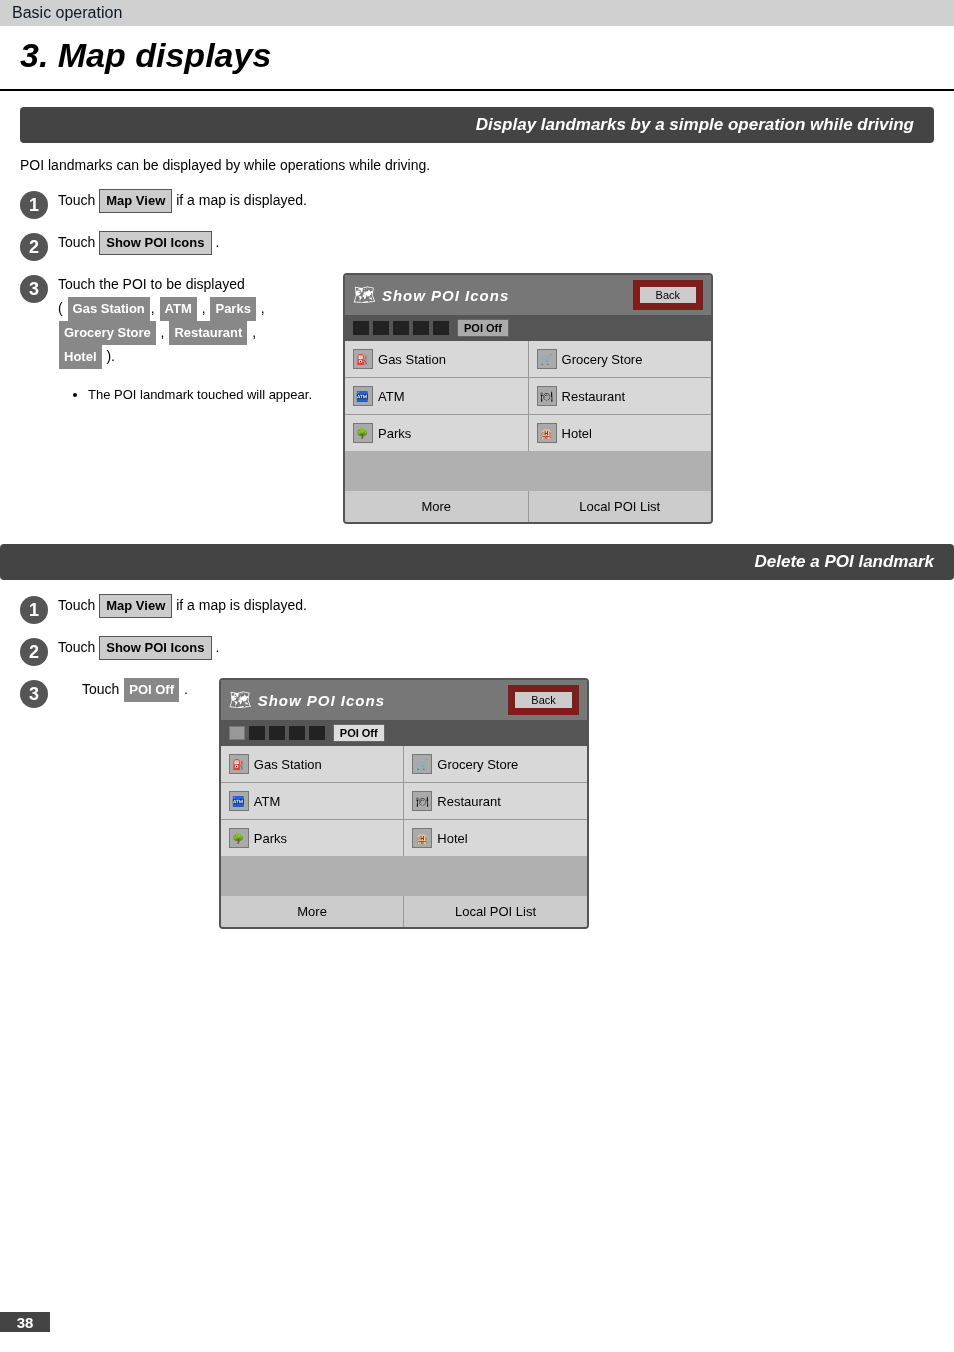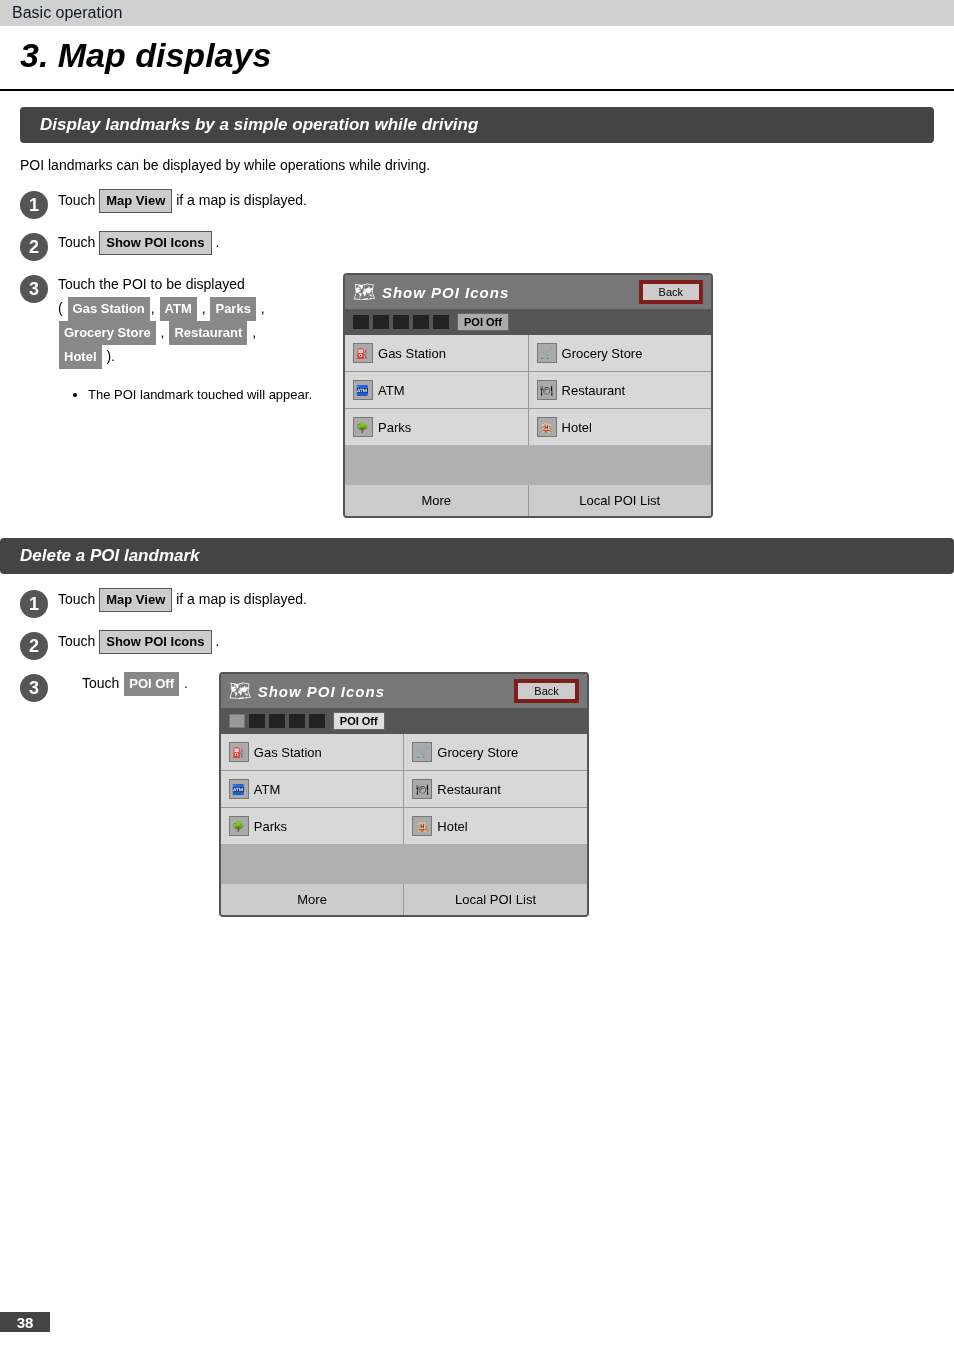--- a/index.html
+++ b/index.html
@@ -29,21 +29,21 @@
     .page-title {
       font-size: 34px;
       font-weight: bold;
       font-style: italic;
     }
 
     
     .section-banner {
       background: #444;
       color: #fff;
-      text-align: left;
+      text-align: right;
       padding: 8px 20px;
       margin: 0 20px 14px 20px;
       font-size: 17px;
       font-style: italic;
       font-weight: bold;
       border-radius: 4px;
     }
 
     
     .content {
@@ -149,21 +149,21 @@
       color: #fff;
       font-weight: bold;
       font-size: 15px;
       font-style: italic;
       flex: 1;
       letter-spacing: 1px;
     }
 
     .screen-back-btn {
       background: #ccc;
-      border: 4px solid #7f1d1d;
+      border: 7px solid #7f1d1d;
       font-size: 11px;
       padding: 2px 16px;
       color: #000;
     }
 
     .screen-indicator-row {
       background: #555;
       display: flex;
       align-items: center;
       padding: 4px 8px;

